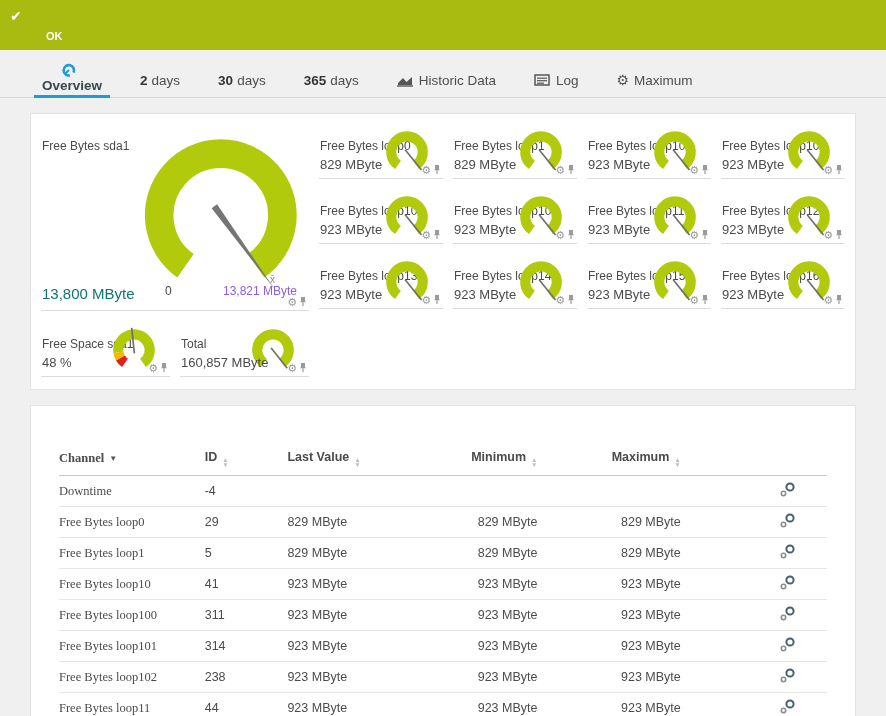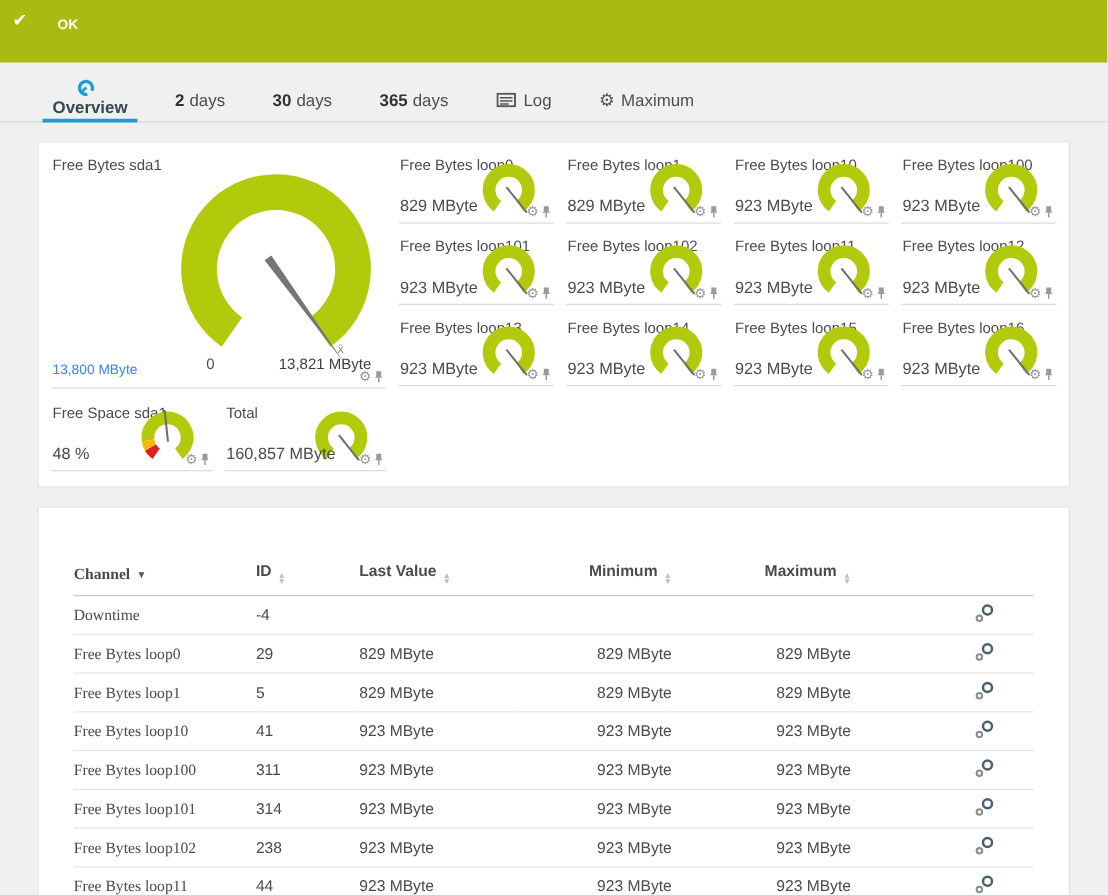--- a/index.html
+++ b/index.html
@@ -9,48 +9,48 @@
     font-family:"Liberation Sans","DejaVu Sans",sans-serif;
     color:#4b4b4b;
   }
   
   .header{height:50px;background:#a9bb10;position:relative;color:#fff;}
   .header .check{position:absolute;left:10px;top:8px;font-size:14px;}
   .titleline{position:absolute;left:29px;top:5px;font-size:17px;white-space:nowrap;}
   .sensor-type{font-style:italic;margin-right:5px;}
   .flag{font-size:10px;vertical-align:super;margin-left:3px;}
   .stars{margin-left:16px;font-size:12px;letter-spacing:1px;vertical-align:2px;}
-  .status-ok{position:absolute;left:46px;top:14px;font-size:11px;font-weight:bold;}
+  .status-ok{position:absolute;left:46px;top:30px;font-size:11px;font-weight:bold;}
   
   .tabbar{display:flex;align-items:stretch;height:34px;margin-top:13px;
     border-bottom:1px solid #d6d6d6;padding-left:42px;}
   .tab{display:flex;align-items:center;margin-right:38px;position:relative;
     font-size:13.5px;color:#4d4d4d;cursor:pointer;white-space:nowrap;}
   .tab .tab-icon{margin-right:6px;}
   .tab-num{font-weight:bold;color:#333;margin-right:4px;}
   .tab.active{color:#37474f;font-weight:bold;flex-direction:column;}
   .tab.active::after{content:"";position:absolute;left:-8px;right:-8px;bottom:-1px;
     height:3px;background:#1b9cd8;}
   .gear-glyph{font-size:14px;color:#555;margin-right:5px;font-style:normal;}
   
   .panel{margin:15px 30px 0 30px;background:#fff;border:1px solid #e2e2e2;box-sizing:border-box;}
   .gauges-panel{height:277px;padding:8px 10px 12px 10px;display:flex;}
   
   .left-col{width:268px;display:flex;flex-direction:column;}
   .cell{position:relative;border-bottom:1px solid #dcdcdc;height:57px;box-sizing:border-box;}
-  .cell-title{position:absolute;left:1px;top:3px;font-size:12px;color:#4b4b4b;white-space:nowrap;}
+  .cell-title{position:absolute;left:1px;top:17px;font-size:12px;color:#4b4b4b;white-space:nowrap;}
   .cell-value{position:absolute;left:1px;bottom:6px;font-size:13px;color:#4b4b4b;white-space:nowrap;}
   .g-small{position:absolute;right:10px;top:6px;width:52px;height:50px;overflow:visible;}
   .cicons{position:absolute;right:2px;bottom:3px;display:flex;align-items:center;gap:2px;}
   .gear-mini{font-size:11px;color:#9a9a9a;line-height:10px;}
   .big-cell{flex:1;margin-bottom:9px;}
   .g-big{position:absolute;left:94px;top:14px;width:176px;height:165px;overflow:visible;}
   .scale-min{position:absolute;left:124px;bottom:12px;font-size:12px;color:#4b4b4b;}
-  .scale-max{position:absolute;right:12px;bottom:12px;font-size:12px;color:#404040;}
-  .big-value{position:absolute;left:1px;bottom:8px;font-size:11px;color:#3b82f6;}
+  .scale-max{position:absolute;right:12px;bottom:12px;font-size:12px;color:#8b5cf6;}
+  .big-value{position:absolute;left:1px;bottom:8px;font-size:15px;color:#0f766e;}
   .mean-marker{position:absolute;left:229px;top:152px;font-size:10px;color:#8a8a8a;}
   .bottom-row{display:flex;gap:10px;height:57px;}
   .bottom-row .cell{width:129px;}
   .small-grid{flex:1;margin-left:10px;display:grid;grid-template-columns:repeat(4,1fr);
     column-gap:10px;row-gap:8px;grid-auto-rows:57px;align-content:start;}
   
   .table-panel{padding:38px 28px 30px 28px;min-height:350px;}
   table.channels{width:100%;border-collapse:collapse;font-size:12.5px;color:#4b4b4b;}
   table.channels th{font-weight:bold;text-align:left;padding:6px 0 8px 0;
     border-bottom:1px solid #c9c9c9;white-space:nowrap;}
@@ -87,20 +87,27 @@
   </div>
   <div class="tab">
     <span class="tab-num">30</span>
     <span class="tab-label">days</span>
   </div>
   <div class="tab">
     <span class="tab-num">365</span>
     <span class="tab-label">days</span>
   </div>
   <div class="tab">
+    <svg class="tab-icon" width="16" height="13" viewBox="0 0 16 13">
+      <path d="M1 11 L1 9 L6 4 L9.5 8 L15 3 L15 11 Z" fill="#555"></path>
+      <line x1="0" y1="12" x2="16" y2="12" stroke="#555" stroke-width="1.4"></line>
+    </svg>
+    <span class="tab-label">Historic Data</span>
+  </div>
+  <div class="tab">
     <svg class="tab-icon" width="16" height="12" viewBox="0 0 16 12">
       <rect x="1" y="1" width="14" height="10" fill="none" stroke="#555" stroke-width="1.5"></rect>
       <line x1="3" y1="4.2" x2="13" y2="4.2" stroke="#555" stroke-width="1.2"></line>
       <line x1="3" y1="6.7" x2="13" y2="6.7" stroke="#555" stroke-width="1.2"></line>
       <line x1="3" y1="9.2" x2="10" y2="9.2" stroke="#555" stroke-width="1.2"></line>
     </svg>
     <span class="tab-label">Log</span>
   </div>
   <div class="tab">
     <span class="gear-glyph">⚙</span>

